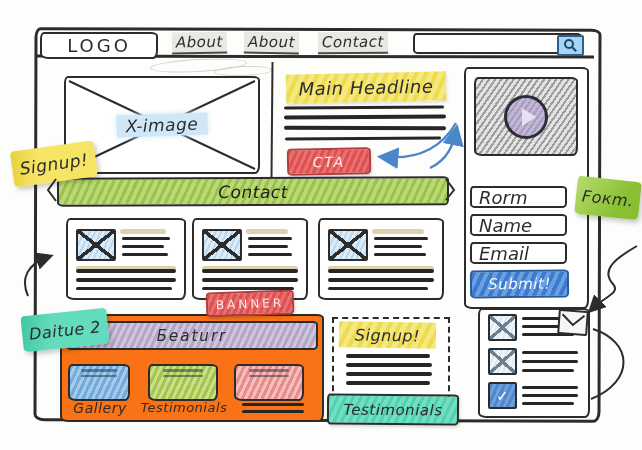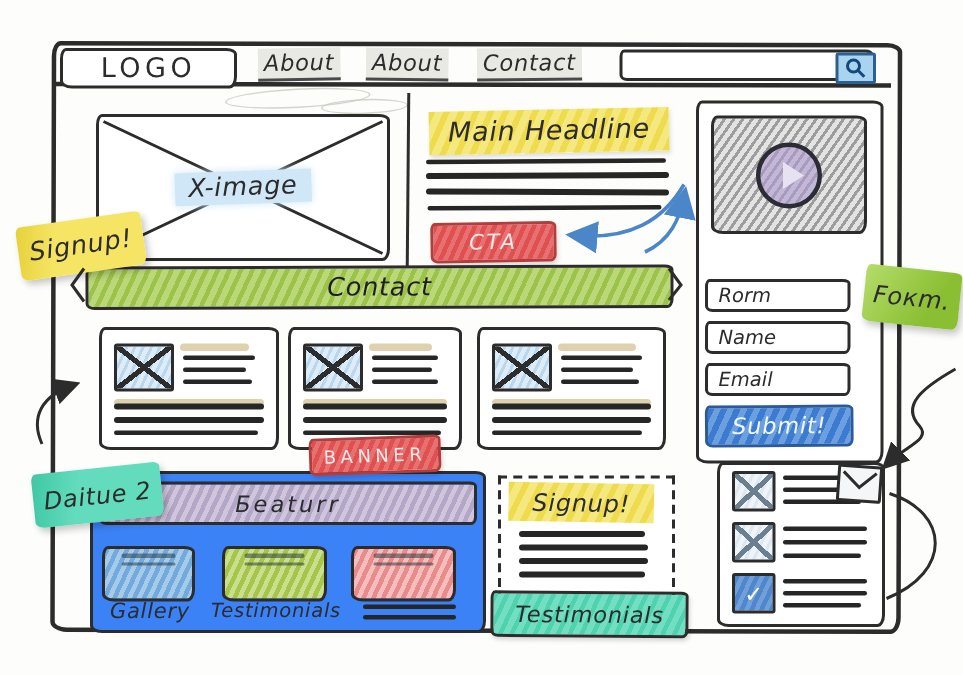--- a/index.html
+++ b/index.html
@@ -31,21 +31,21 @@
       background:
         linear-gradient(to top right,transparent 45%,#6a7f90 45%,#6a7f90 55%,transparent 55%),
         linear-gradient(to bottom right,transparent 45%,#6a7f90 45%,#6a7f90 55%,transparent 55%),
         repeating-linear-gradient(115deg,#dde8f1 0 2px,#eef4f8 2px 5px);}
   .sticky{box-shadow:2px 3px 5px rgba(0,0,0,.22);border-radius:3px 5px 4px 6px/5px 3px 6px 4px;}
   .navlink{background:#e9e9e3;border-bottom:2px solid #4a4a4a;padding:1px 4px;
            font-size:15px;text-decoration:none;color:#2c2c2c;}
   .thumb-line{width:62%;height:2.5px;background:rgba(30,50,60,.5);border-radius:2px;margin:3px auto 0;}
   input.wire{position:absolute;border:2px solid #2c2c2c;border-radius:3px 5px 4px 5px/5px 3px 5px 4px;
              background:#fff;font-family:"DejaVu Sans",sans-serif;font-style:italic;
-             font-size:13px;color:#2c2c2c;padding:0 0 0 7px;outline:none;}
+             font-size:18px;color:#2c2c2c;padding:0 0 0 7px;outline:none;}
 </style>
 </head>
 <body>
 
 <div id="canvas">
 
   <div class="abs sk" style="left:34px;top:28px;width:561px;height:388px;transform:rotate(.15deg);"></div>
 
   <div class="abs" style="left:37px;top:55px;width:557px;height:0;border-bottom:3px solid #2c2c2c;transform:rotate(.1deg);"></div>
 
@@ -135,21 +135,21 @@
     <div class="ln" style="left:8px;top:49px;width:106px;height:3.5px;"></div>
     <div class="ln" style="left:8px;top:58px;width:106px;height:3.5px;"></div>
     <div class="ln" style="left:8px;top:67px;width:100px;height:3px;"></div>
   </div>
 
   <div class="abs center hatch-red" style="left:206px;top:291px;width:84px;height:21px;border:2px solid #b23d3d;z-index:5;
               border-radius:3px 5px 4px 5px/5px 3px 5px 4px;transform:rotate(-2deg);box-shadow:1px 2px 3px rgba(0,0,0,.15);">
     <span style="color:#fae8e8;font-size:12px;letter-spacing:3px;">BANNER</span>
   </div>
 
-  <div class="abs sk2" style="left:60px;top:314px;width:260px;height:104px;background:#3b82f6;">
+  <div class="abs sk2" style="left:60px;top:314px;width:260px;height:104px;background:#f97316;">
     <div class="abs center hand hatch-purple" style="left:4px;top:5px;width:248px;height:25px;border:2px solid #2c2c2c;
                 border-radius:3px 5px 4px 5px/5px 3px 5px 4px;">
       <span style="font-size:15px;letter-spacing:2px;">Бeaturr</span>
     </div>
     <div class="abs hatch-blue sk2" style="left:6px;top:48px;width:58px;height:33px;border-width:2px;">
       <div class="thumb-line"></div>
         <div class="thumb-line"></div>
     </div>
     <div class="abs hatch-grn2 sk2" style="left:86px;top:48px;width:66px;height:33px;border-width:2px;">
       <div class="thumb-line"></div>

